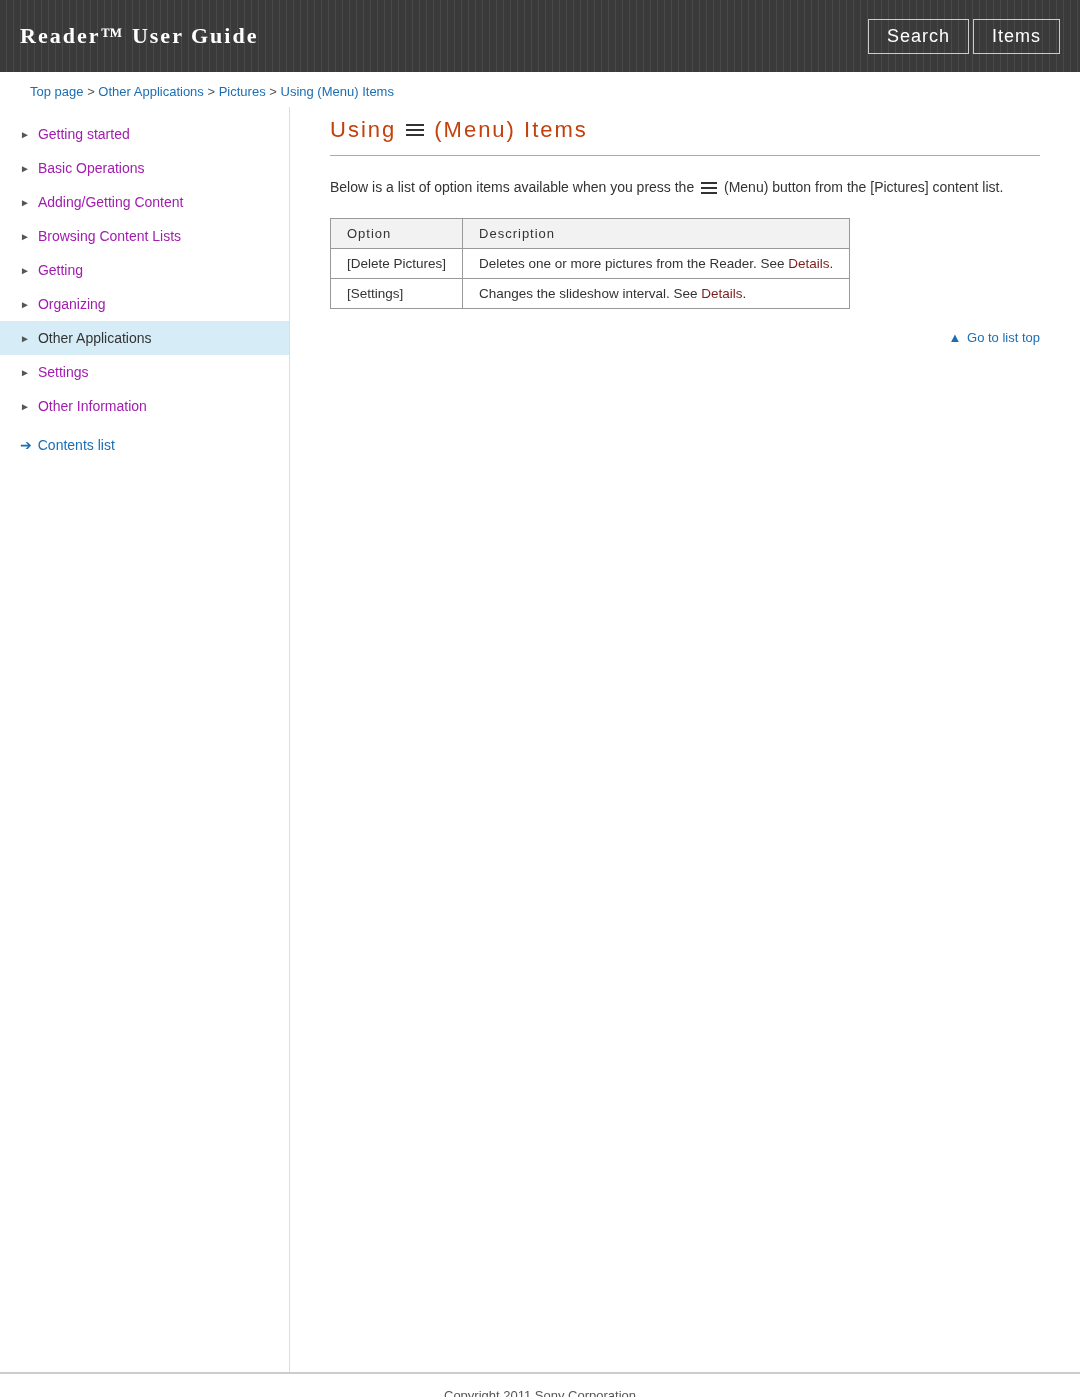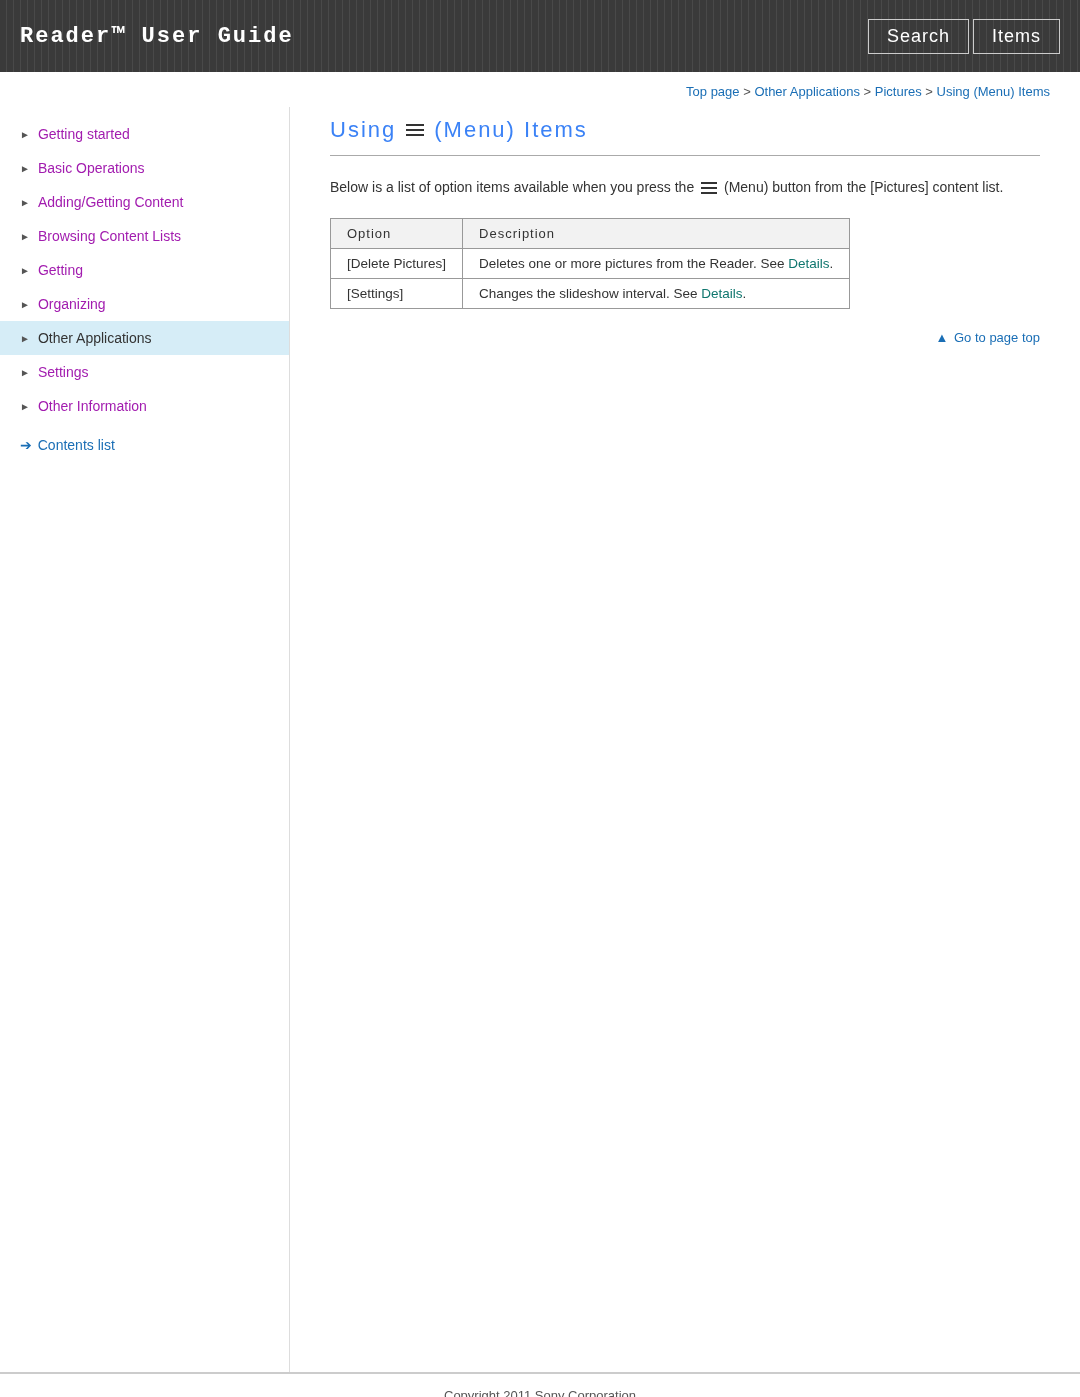--- a/index.html
+++ b/index.html
@@ -26,39 +26,38 @@
       align-items: center;
       justify-content: space-between;
       padding: 0 20px;
       height: 72px;
     }
     .header-title {
       color: #fff;
       font-size: 22px;
       font-weight: bold;
       letter-spacing: 2px;
-      font-family: Liberation Mono, monospace;
+      font-family: Liberation Serif, serif;
     }
     .header-buttons {
       display: flex;
       gap: 4px;
     }
     .header-btn {
       background: transparent;
       border: 1.5px solid #ccc;
       color: #fff;
       padding: 6px 18px;
       font-size: 18px;
       cursor: pointer;
       letter-spacing: 1px;
     }
 
     
     .breadcrumb {
-      text-align: right;
       padding: 12px 30px 8px 30px;
       font-size: 13px;
     }
     .breadcrumb a { color: #1a6eb5; text-decoration: none; }
     .breadcrumb span { color: #555; }
 
     
     .layout {
       display: flex;
       min-height: calc(1397px - 72px - 60px);
@@ -115,21 +114,21 @@
     .page-heading {
       font-size: 22px;
       font-weight: normal;
       letter-spacing: 2px;
       border-bottom: 1px solid #aaa;
       padding-bottom: 12px;
       margin-bottom: 20px;
       display: flex;
       align-items: center;
       gap: 8px;
-      color: #3b82f6;
+      color: #c2410c;
     }
     .menu-icon {
       display: inline-flex;
       flex-direction: column;
       gap: 3px;
       margin: 0 2px;
       vertical-align: middle;
     }
     .menu-icon-bar {
       width: 18px;
@@ -162,21 +161,21 @@
       text-align: left;
       letter-spacing: 1px;
       font-size: 13px;
       margin-top: 12px;
     }
     .content-table td {
       border: 1px solid #999;
       padding: 7px 16px;
       vertical-align: top;
     }
-    .content-table a { color: #0f766e; text-decoration: none; }
+    .content-table a { color: #7f1d1d; text-decoration: none; }
 
     
     .go-top {
       text-align: right;
       margin-top: 10px;
     }
     .go-top a {
       color: #1a6eb5;
       font-size: 13px;
       text-decoration: none;
@@ -304,21 +303,21 @@
             Changes the slideshow interval. See
             <a href="#">Details</a>.
           </td>
         </tr>
       </tbody>
     </table>
 
     <div class="go-top">
       <a href="#">
         <span class="go-top-triangle">▲</span>
-        <span>Go to page top</span>
+        <span>Go to list top</span>
       </a>
     </div>
 
   </main>
 </div>
 
 <div style="border-top: 1px solid #ccc;"></div>
 <div class="footer">
   <span>Copyright 2011 Sony Corporation</span>
 </div>

